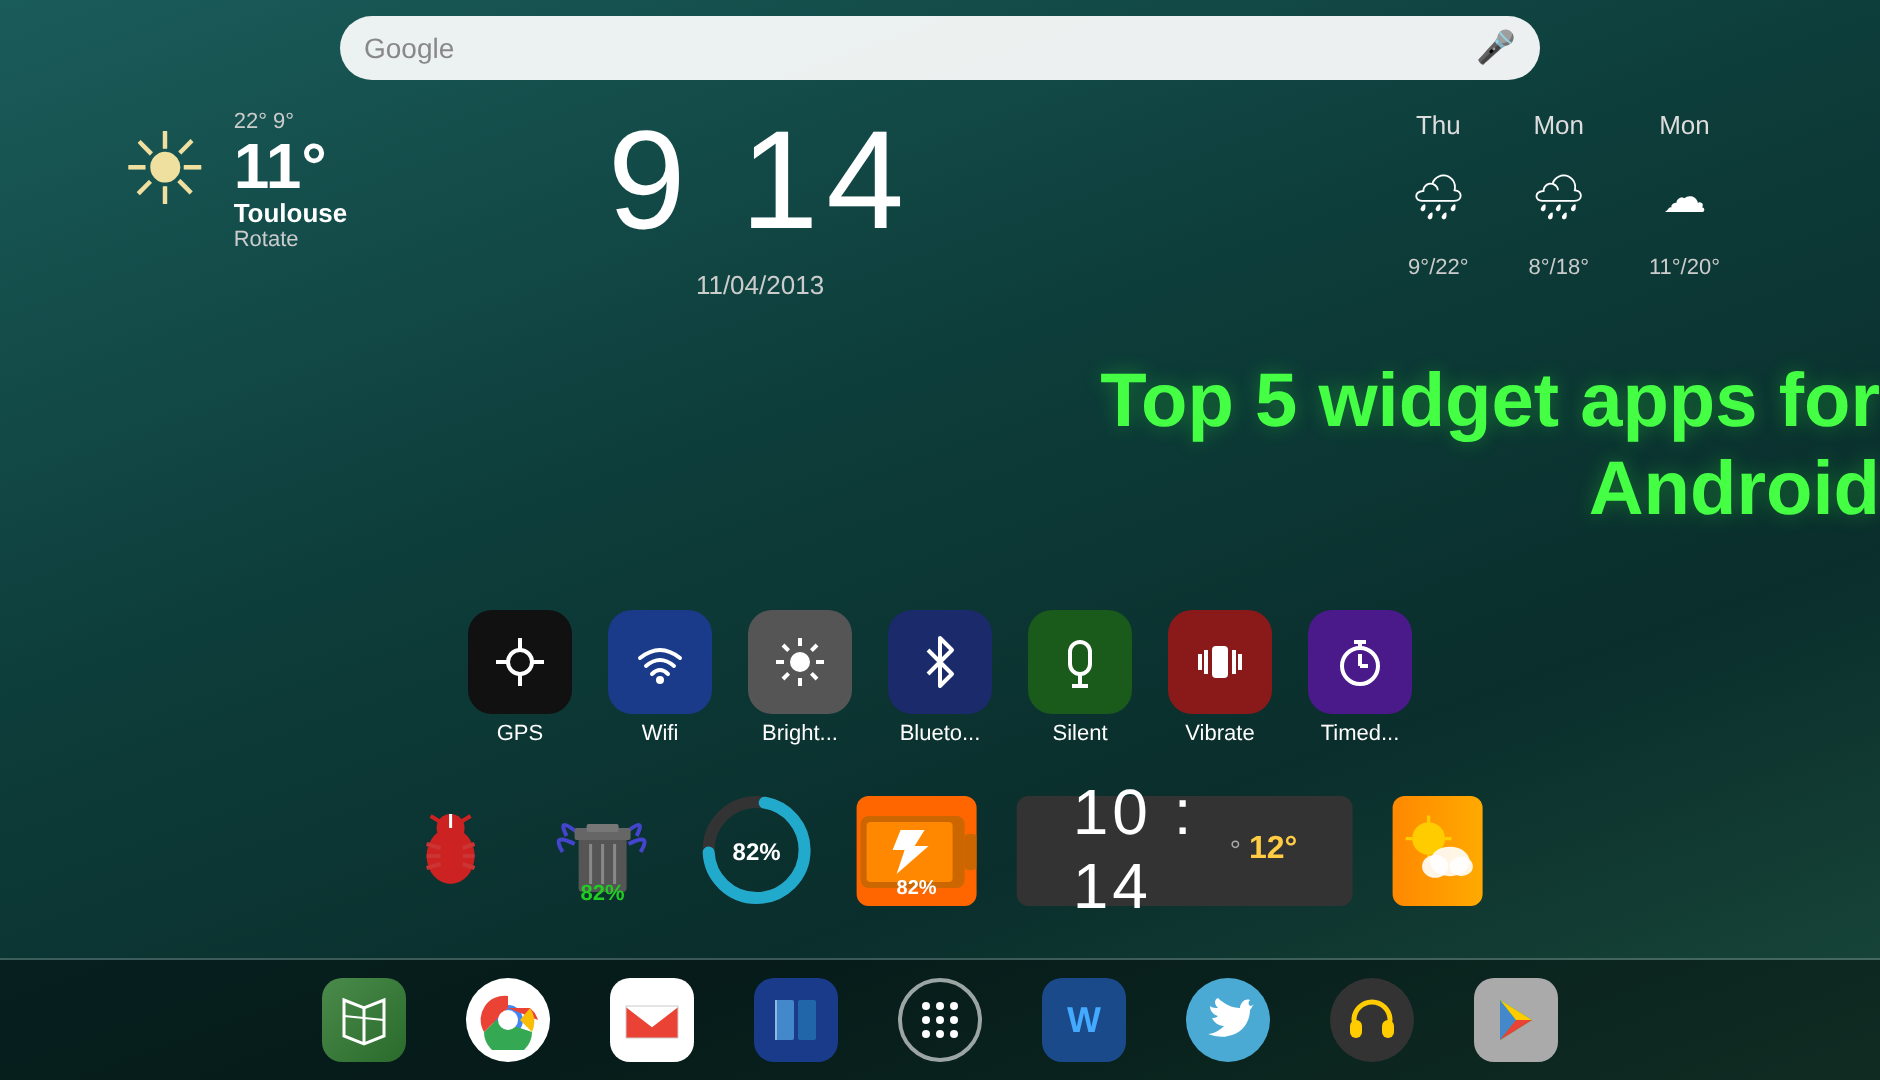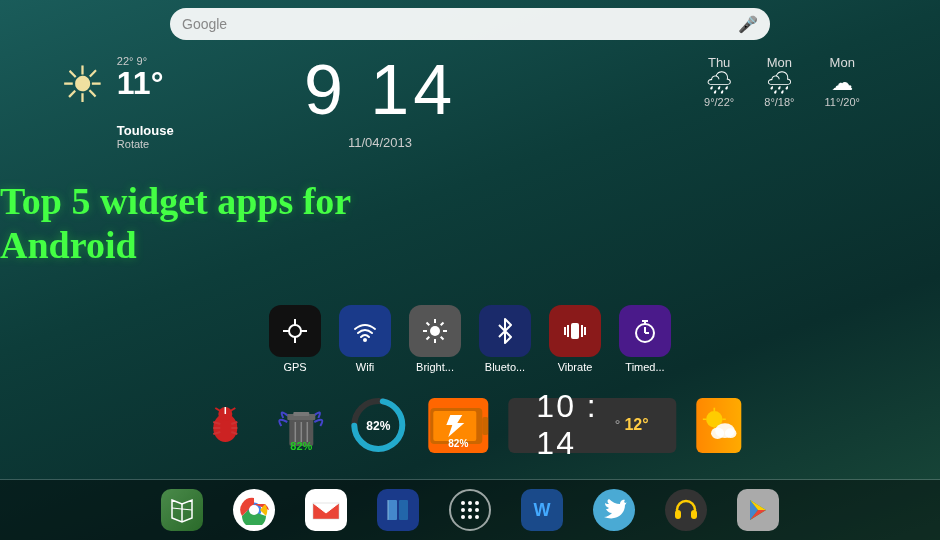--- a/index.html
+++ b/index.html
@@ -63,21 +63,20 @@
     .weather-big-temp {
       font-size: 32px;
       font-weight: bold;
       color: white;
       line-height: 1;
     }
     .weather-city {
       font-size: 13px;
       font-weight: bold;
       color: white;
-      margin-top: 24px;
     }
     .weather-condition {
       font-size: 11px;
       color: #ccc;
     }
 
     
     .big-clock {
       position: absolute;
       top: 55px;
@@ -105,44 +104,44 @@
       top: 55px;
       right: 80px;
       display: flex;
       gap: 30px;
       color: white;
     }
     .forecast-day {
       display: flex;
       flex-direction: column;
       align-items: center;
-      gap: 0;
+      gap: 16px;
     }
     .forecast-day-name {
       font-size: 13px;
       color: #ddd;
     }
     .forecast-icon {
       font-size: 22px;
     }
     .forecast-temps {
       font-size: 11px;
       color: #ccc;
     }
 
     
     .title-text {
       position: absolute;
       top: 180px;
       left: 0;
       right: 0;
-      text-align: left;
+      text-align: right;
       color: #44ff44;
       font-size: 38px;
-      font-family: Liberation Serif, serif;
+      font-family: Liberation Sans, sans-serif;
       font-weight: bold;
       text-shadow: 0 0 10px rgba(50,255,50,0.3);
       line-height: 1.15;
     }
 
     
     .quick-toggles {
       position: absolute;
       top: 305px;
       left: 50%;
@@ -374,20 +373,31 @@
     </div>
     <span class="toggle-label">Bright...</span>
   </div>
   <div class="toggle-item">
     <div class="toggle-icon toggle-dark-blue">
       <svg width="28" height="28" viewBox="0 0 28 28">
         <polyline points="8,8 20,20 14,26 14,2 20,8 8,20" fill="none" stroke="white" stroke-width="2" stroke-linejoin="round"></polyline>
       </svg>
     </div>
     <span class="toggle-label">Blueto...</span>
+  </div>
+  <div class="toggle-item">
+    <div class="toggle-icon toggle-green">
+      <svg width="28" height="28" viewBox="0 0 28 28">
+        <rect x="9" y="4" width="10" height="16" rx="5" fill="none" stroke="white" stroke-width="2"></rect>
+        <line x1="14" y1="20" x2="14" y2="26" stroke="white" stroke-width="2"></line>
+        <line x1="10" y1="26" x2="18" y2="26" stroke="white" stroke-width="2"></line>
+        <line x1="6" y1="14" x2="6" y2="14" stroke="white" stroke-width="2"></line>
+      </svg>
+    </div>
+    <span class="toggle-label">Silent</span>
   </div>
   <div class="toggle-item">
     <div class="toggle-icon toggle-red">
       <svg width="28" height="28" viewBox="0 0 28 28">
         <rect x="10" y="6" width="8" height="16" rx="2" fill="white"></rect>
         <line x1="4" y1="10" x2="4" y2="18" stroke="white" stroke-width="2"></line>
         <line x1="7" y1="8" x2="7" y2="20" stroke="white" stroke-width="2"></line>
         <line x1="24" y1="10" x2="24" y2="18" stroke="white" stroke-width="2"></line>
         <line x1="21" y1="8" x2="21" y2="20" stroke="white" stroke-width="2"></line>
       </svg>

